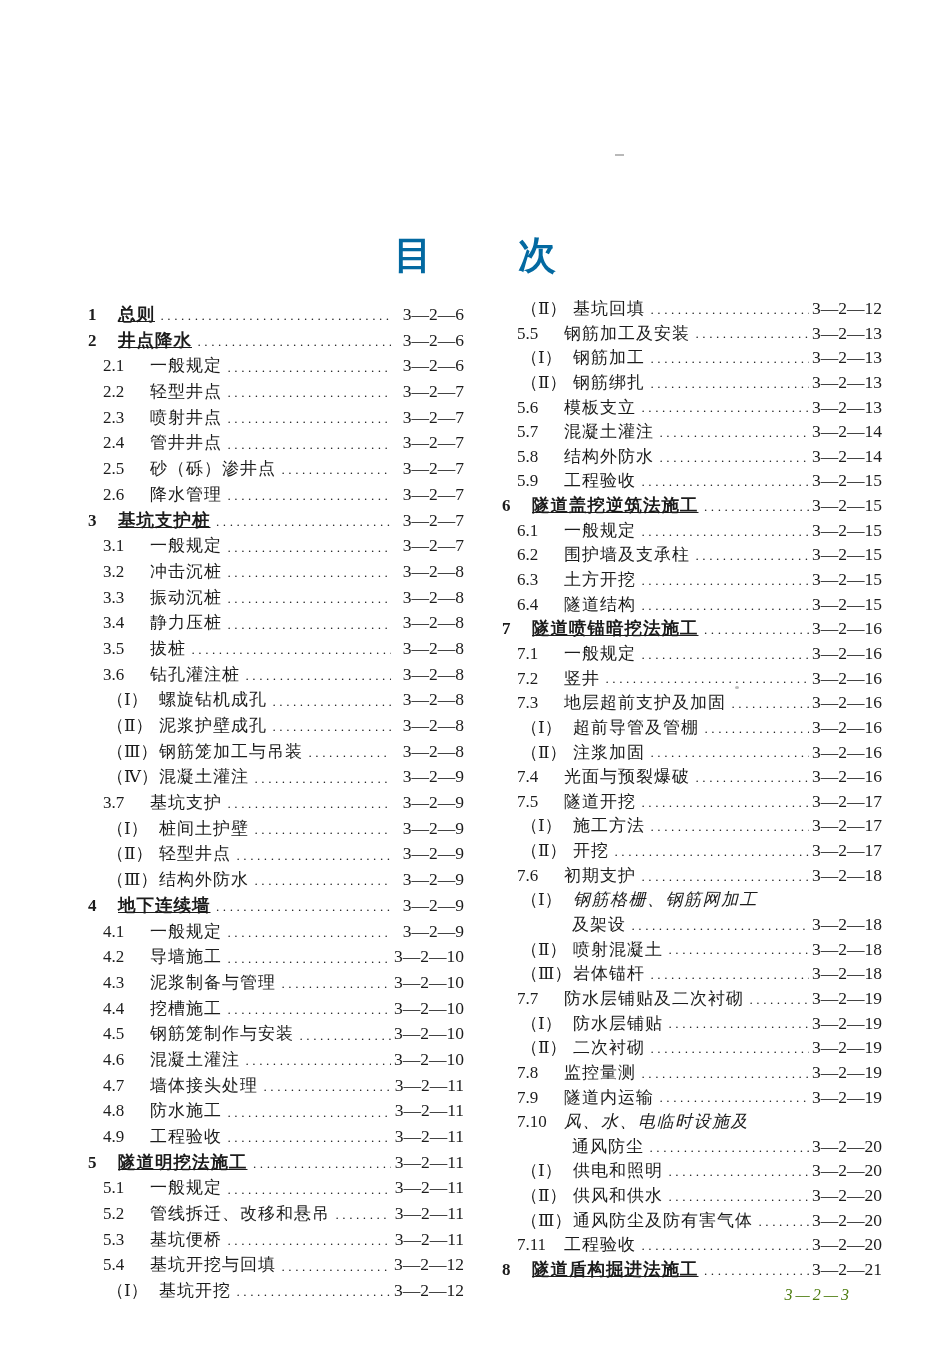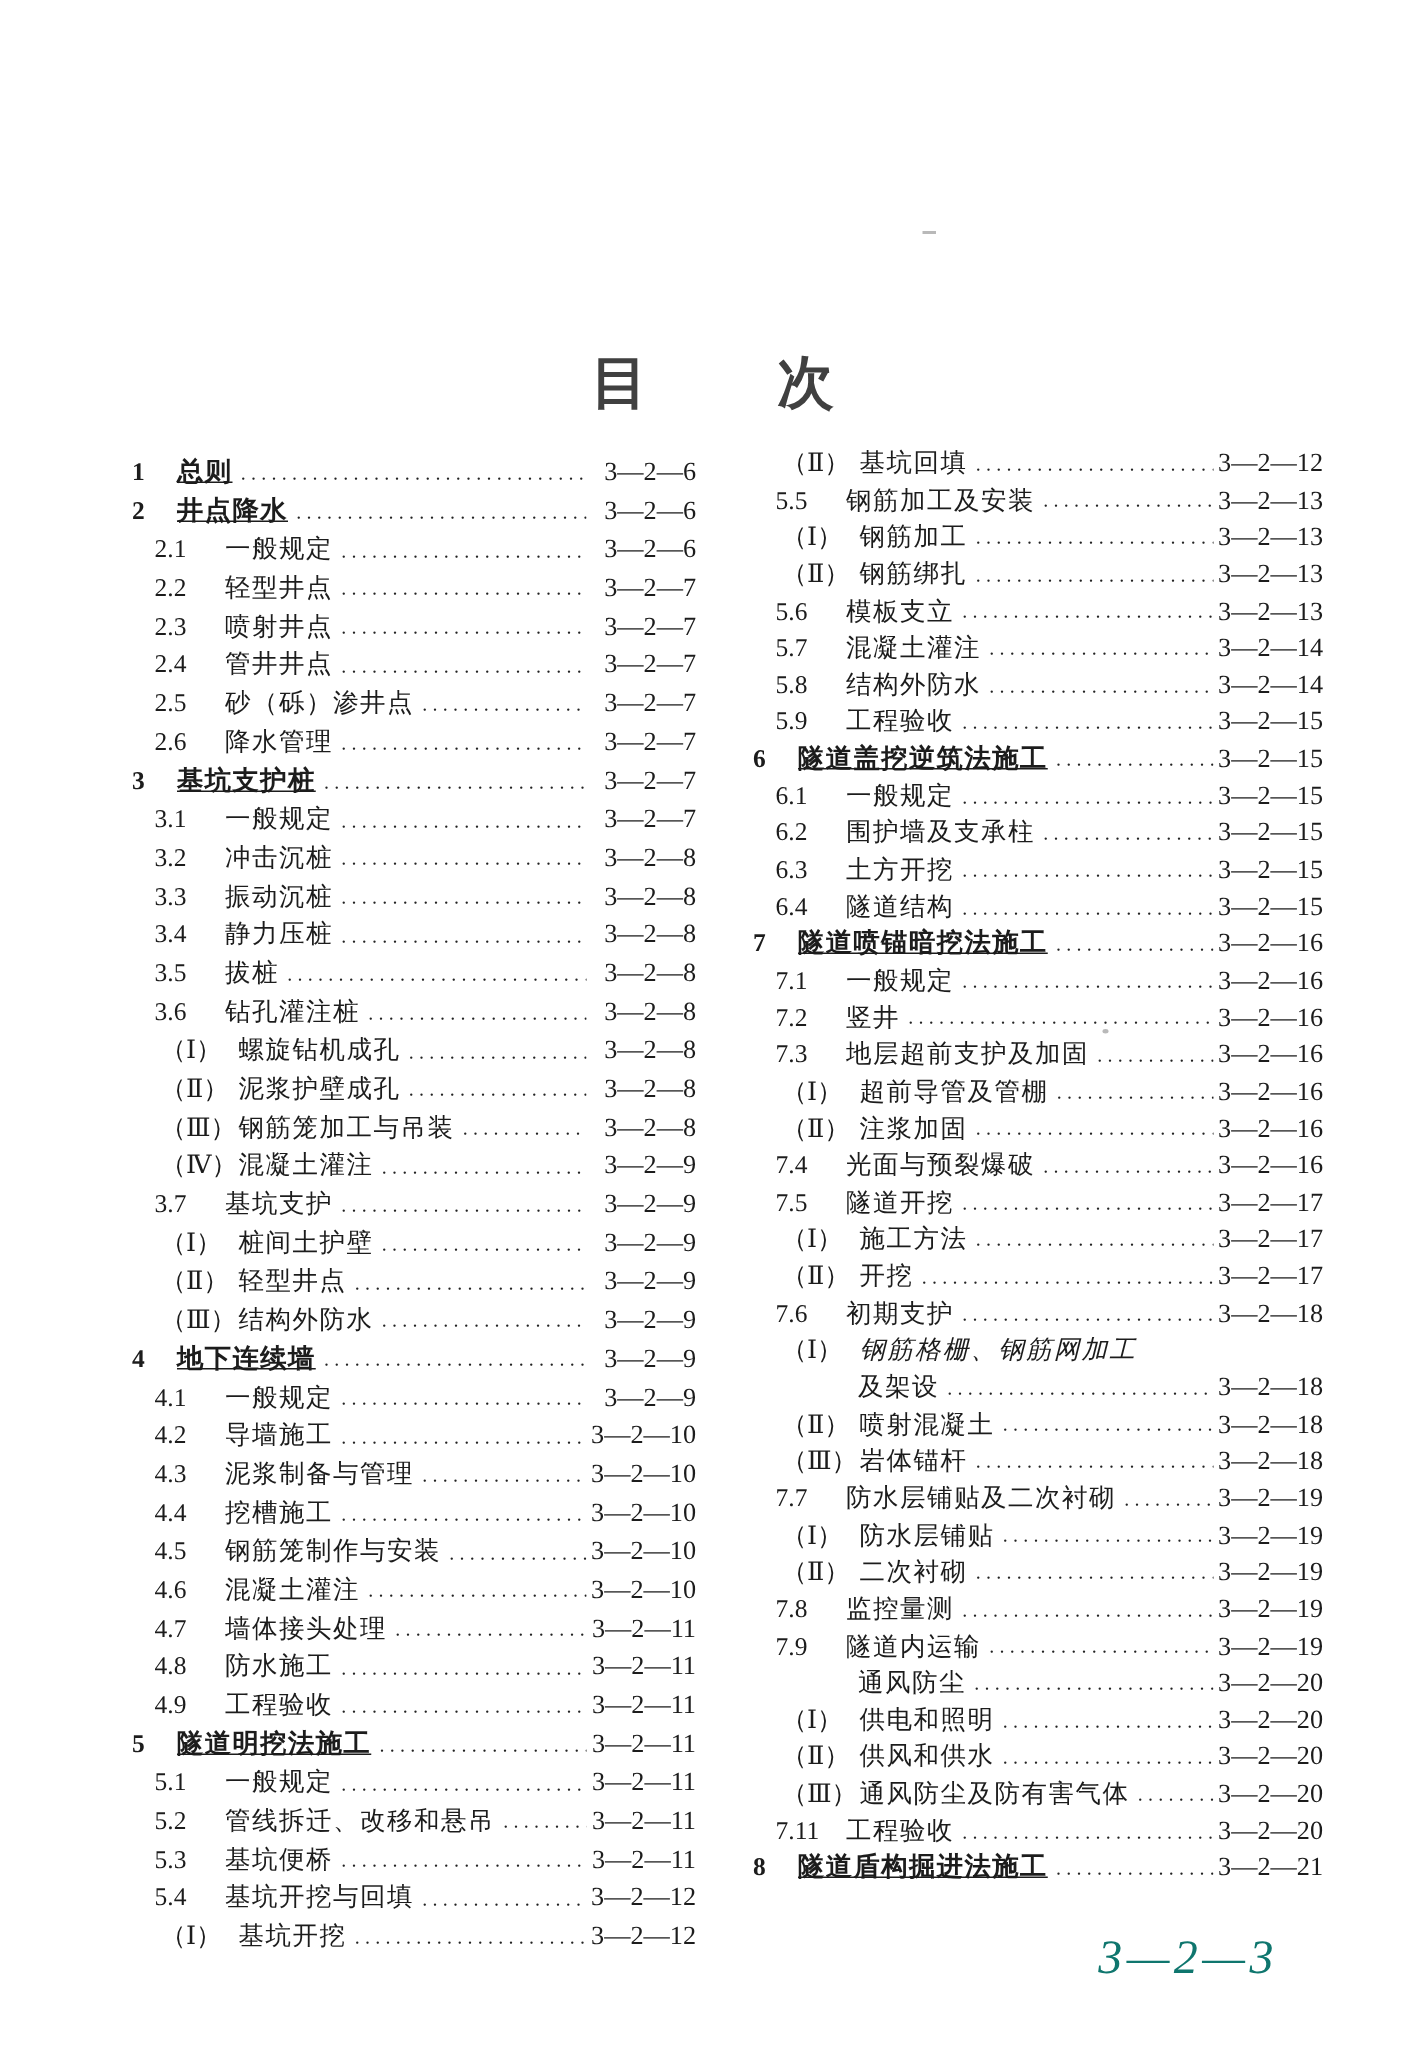--- a/index.html
+++ b/index.html
@@ -3,21 +3,21 @@
 <meta charset="utf-8">
 <style>
   html,body{margin:0;padding:0;}
   body{
     width:950px;height:1372px;background:#ffffff;position:relative;
     font-family:"Liberation Serif","DejaVu Serif",serif;color:#1c1c1c;
     overflow:hidden;
   }
   .page-title{
     position:absolute;top:230px;left:0;width:100%;
-    text-align:center;font-weight:bold;font-size:38px;color:#404040;
+    text-align:center;font-weight:bold;font-size:38px;color:#0369a1;
     font-family:"Liberation Sans","DejaVu Sans",sans-serif;
   }
   .page-title .tchar{display:inline-block;}
   .page-title .tchar:first-child{margin-right:86px;}
   .toc-col{position:absolute;display:block;}
   #col-left{top:306px;left:88px;width:376px;}
   #col-right{top:300px;left:502px;width:380px;}
   .row{display:flex;align-items:baseline;font-size:17px;line-height:1;}
   #col-left .row{height:25.7px;}
   #col-right .row{height:24.65px;}
@@ -34,21 +34,21 @@
   .lv3 .num{margin-left:70px;width:0;}
   .dots{
     flex:1 1 auto;overflow:hidden;white-space:nowrap;
     margin:0 3px 0 5px;align-self:center;
     font-size:13px;letter-spacing:2.5px;color:#222;
   }
   .pg{flex:none;width:70px;text-align:right;font-size:17.5px;white-space:nowrap;}
   .nopage .title{letter-spacing:1.5px;font-style:italic;}
   .page-footer{
     position:absolute;top:1286px;left:0;width:852px;text-align:right;
-    font-style:italic;font-size:32px;letter-spacing:3px;color:#0f766e;
+    font-style:italic;font-size:16px;letter-spacing:3px;color:#4d7c0f;
   }
   .speck{position:absolute;background:#b9b9b9;}
   #speck1{left:615px;top:154px;width:9px;height:2px;}
   #speck2{left:735px;top:686px;width:4px;height:3px;border-radius:50%;}
 </style>
 </head>
 <body>
 
 <div class="page-title">
   <span class="tchar">目</span><span class="tchar">次</span>
@@ -480,20 +480,24 @@
       <span class="title">监控量测</span>
       <span class="dots">··························································································</span>
       <span class="pg">3—2—19</span>
     </div>
     <div class="row lv1">
       <span class="num">7.9</span>
       <span class="title">隧道内运输</span>
       <span class="dots">··························································································</span>
       <span class="pg">3—2—19</span>
     </div>
+    <div class="row lv1 nopage">
+      <span class="num">7.10</span>
+      <span class="title">风、水、电临时设施及</span>
+    </div>
     <div class="row lv3">
       <span class="num"></span>
       <span class="title">通风防尘</span>
       <span class="dots">··························································································</span>
       <span class="pg">3—2—20</span>
     </div>
     <div class="row lv2">
       <span class="num">（Ⅰ）</span>
       <span class="title">供电和照明</span>
       <span class="dots">··························································································</span>

